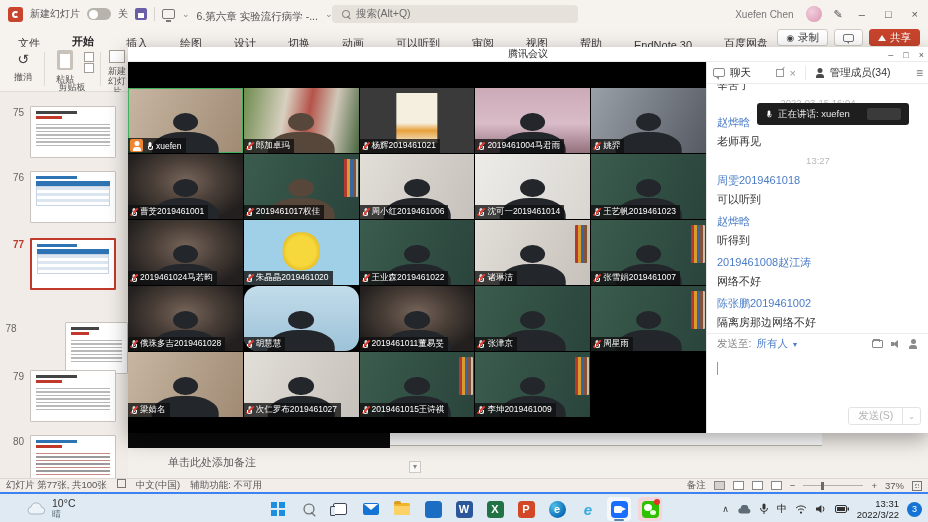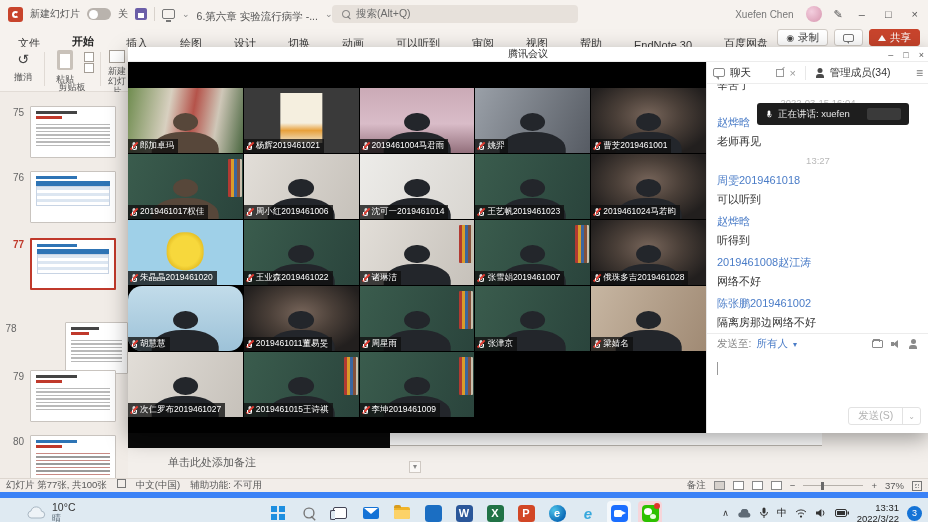--- a/index.html
+++ b/index.html
@@ -163,21 +163,21 @@
   .padd-ic{width:10px;height:10px;position:relative;}
   .padd-ic::before{content:"";position:absolute;top:0;left:2px;width:5px;height:5px;border-radius:50%;background:#8a8a8a;}
   .padd-ic::after{content:"";position:absolute;bottom:0;left:0;right:2px;height:4px;border-radius:3px 3px 0 0;background:#8a8a8a;}
   #chat-input{position:absolute;left:0;top:292px;width:222px;height:79px;background:#fff;}
   .caret-bar{position:absolute;left:10px;top:8px;width:1px;height:13px;background:#999;}
   #send-btn-wrap{position:absolute;right:8px;bottom:8px;display:flex;align-items:center;border:1px solid #e2e2e2;border-radius:3px;height:18px;}
   .send-btn{font-size:10.5px;color:#b3b3b3;padding:0 9px;}
   .send-dd{border-left:1px solid #e2e2e2;color:#b3b3b3;font-size:8px;padding:0 5px;height:100%;display:flex;align-items:center;}
 
   
-  #taskbar{position:absolute;left:0;top:492px;width:928px;height:30px;background:#dfeaf2;border-top:6px solid #3b82f6;}
+  #taskbar{position:absolute;left:0;top:492px;width:928px;height:30px;background:#dfeaf2;border-top:2px solid #3b82f6;}
   #weather{position:absolute;left:26px;top:3px;display:flex;align-items:center;gap:6px;}
   .wt-temp{font-size:10.5px;color:#333;line-height:12px;}
   .wt-cond{font-size:9px;color:#5a6a77;line-height:10px;}
   #taskbar-apps{position:absolute;left:0;right:0;top:0;height:30px;display:flex;align-items:center;justify-content:center;gap:7px;padding-left:0;}
   .tb-app{width:24px;height:24px;border-radius:4px;display:flex;align-items:center;justify-content:center;position:relative;}
   .tb-app .box{width:17px;height:17px;border-radius:3.5px;display:flex;align-items:center;justify-content:center;color:#fff;font-size:11px;font-weight:bold;}
   .tb-app.active{background:rgba(255,255,255,.65);}
   .tb-app.active::after{content:"";position:absolute;bottom:0px;left:7px;right:7px;height:2.5px;border-radius:2px;background:#5a84a8;}
   .tb-app.highlight{background:#f6d5da;}
   .tb-app .reddot{position:absolute;top:2px;right:2px;width:6px;height:6px;border-radius:50%;background:#e0332a;}
@@ -368,20 +368,28 @@
     <span>腾讯会议</span>
     <div id="meet-controls">
       <span>–</span>
       <span>□</span>
       <span>×</span>
     </div>
   </div>
 
   <div id="video-area">
     <div id="video-grid">
+        <div class="tile v-beige active">
+          <div class="fig fig-dark"></div>
+          <div class="name-tag">
+            <span class="host-badge"></span>
+            <span class="mic"></span>
+            <span class="nm">xuefen</span>
+          </div>
+        </div>
         <div class="tile v-dorm">
           <div class="fig fig-tan"></div>
           <div class="name-tag">
             <span class="mic muted">
               <i></i>
             </span>
             <span class="nm">郎加卓玛</span>
           </div>
         </div>
         <div class="tile v-phone">
@@ -519,36 +527,36 @@
         </div>
         <div class="tile v-darkface">
           <div class="fig fig-dark"></div>
           <div class="name-tag">
             <span class="mic muted">
               <i></i>
             </span>
             <span class="nm">2019461011董易旻</span>
           </div>
         </div>
+        <div class="tile v-board">
+          <div class="fig fig-dark"></div>
+          <div class="name-tag">
+            <span class="mic muted">
+              <i></i>
+            </span>
+            <span class="nm">张津京</span>
+          </div>
+        </div>
         <div class="tile v-board books">
           <div class="fig fig-dark"></div>
           <div class="name-tag">
             <span class="mic muted">
               <i></i>
             </span>
             <span class="nm">周星雨</span>
-          </div>
-        </div>
-        <div class="tile v-board">
-          <div class="fig fig-dark"></div>
-          <div class="name-tag">
-            <span class="mic muted">
-              <i></i>
-            </span>
-            <span class="nm">张津京</span>
           </div>
         </div>
         <div class="tile v-beige">
           <div class="fig fig-dark"></div>
           <div class="name-tag">
             <span class="mic muted">
               <i></i>
             </span>
             <span class="nm">梁婧名</span>
           </div>

